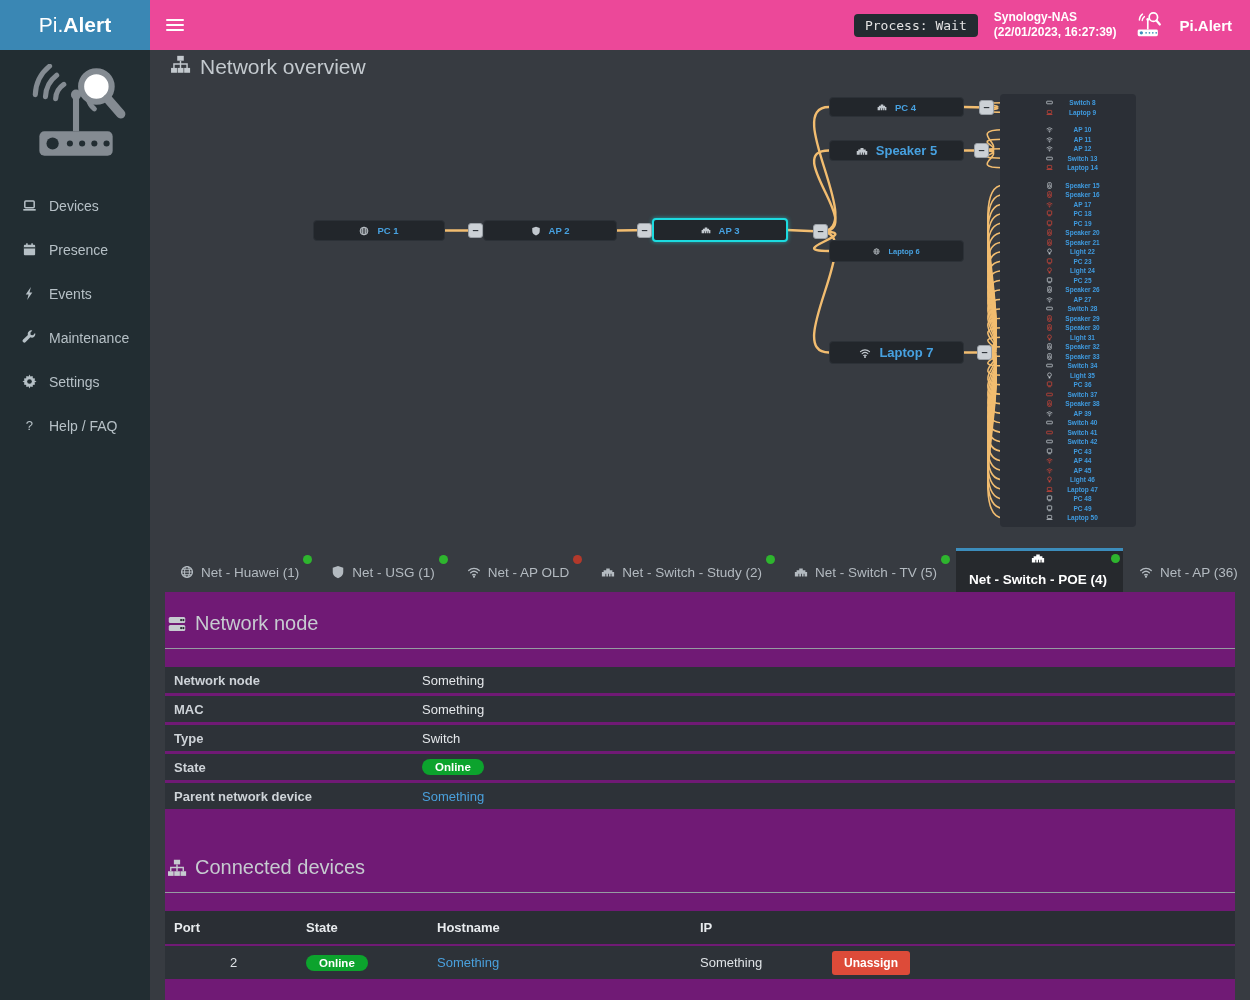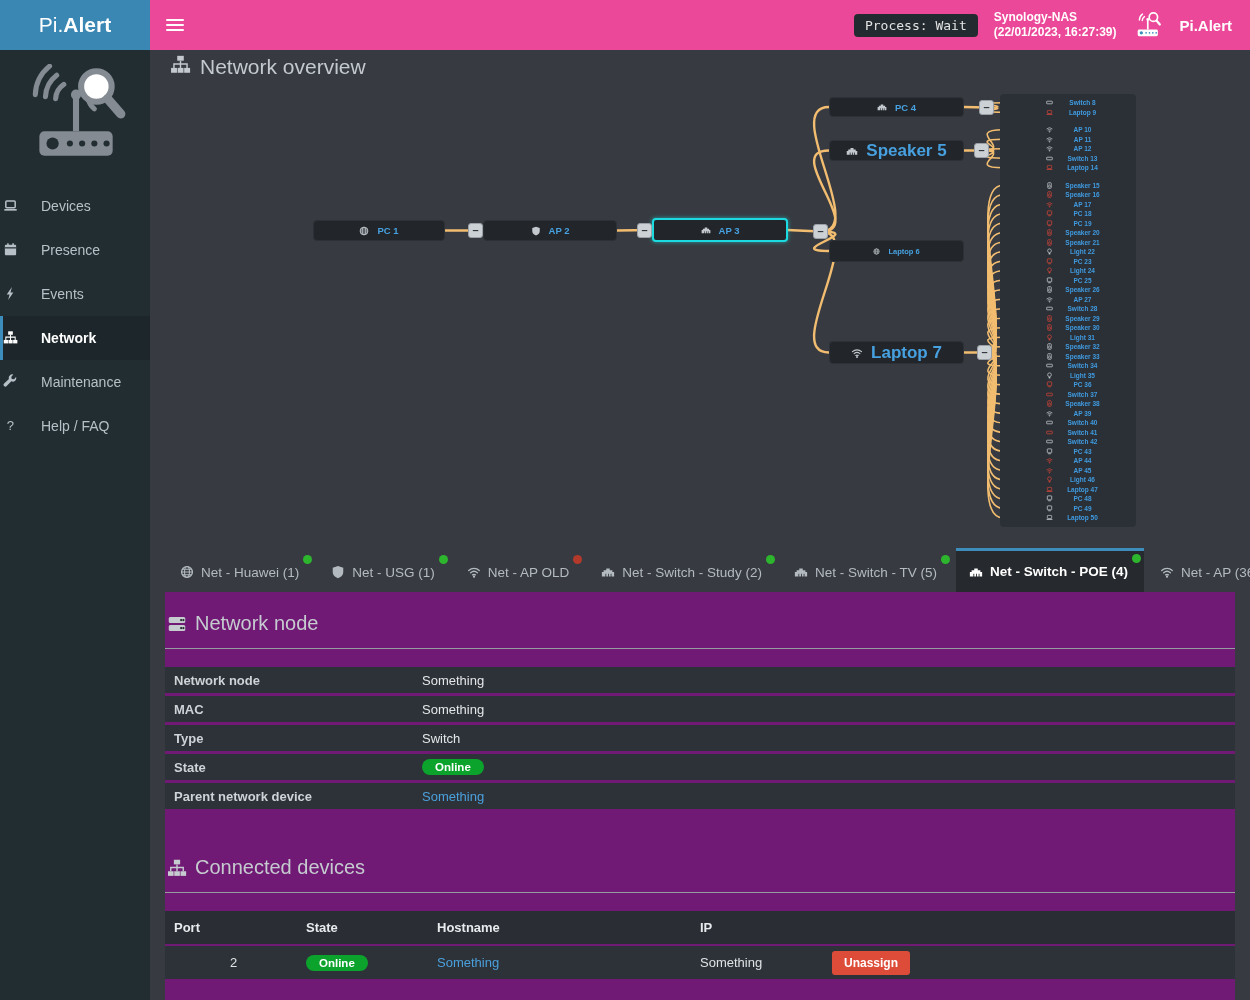--- a/index.html
+++ b/index.html
@@ -19,61 +19,61 @@
   .process-badge { background:#232b31; color:#e3e3e3; font-family:"DejaVu Sans Mono", monospace;
                    font-size:13px; padding:4px 11px; border-radius:4px; }
   .host-block { color:#fff; font-size:12px; font-weight:bold; line-height:15px; }
   .mini-logo { display:flex; align-items:center; }
   .brand-right { color:#fff; font-size:15px; font-weight:bold; }
 
   
   .sidebar { position:absolute; left:0; top:50px; width:150px; height:950px; background:#222d32; z-index:15; }
   .logo-art { display:flex; justify-content:center; padding:14px 0 10px 0; color:#848b92; }
   #side-menu { margin-top:8px; }
-  .side-item { height:44px; display:flex; align-items:center; gap:22px; 
+  .side-item { height:44px; display:flex; align-items:center; gap:11px; padding-left:19px;
                color:#b6c0c6; font-size:14px; cursor:pointer; border-left:3px solid transparent; }
   .side-item .si-ic { width:16px; height:16px; display:inline-flex; }
   .side-item .si-ic svg { width:15px; height:15px; }
   .side-item.active { background:#1d272b; color:#ffffff; border-left:3px solid #3c8dbc; font-weight:bold; }
 
   
   .content { position:absolute; left:150px; top:50px; width:1100px; height:950px; }
   .page-title { position:absolute; left:20px; top:4px; display:flex; align-items:center; gap:9px;
                 color:#c3c9ce; font-size:21px; }
   .page-title .pt-ic svg { width:21px; height:21px; }
 
   
   #wires { position:absolute; left:0; top:0; z-index:1; pointer-events:none; }
   .dnode { position:absolute; z-index:3; background:#22262b; border:1px solid #2c3137; border-radius:4px;
            display:flex; align-items:center; justify-content:center; gap:8px; cursor:pointer; }
   .dnode .nd-lb { color:#47a1e0; font-weight:bold; }
   .dnode .nd-ic { color:#c2c8ce; display:inline-flex; }
   .dnode.sz-s .nd-lb { font-size:7.5px; } .dnode.sz-s .nd-ic svg { width:7px; height:7px; }
   .dnode.sz-m .nd-lb { font-size:9.5px; } .dnode.sz-m .nd-ic svg { width:10px; height:10px; }
-  .dnode.sz-l .nd-lb { font-size:17px; } .dnode.sz-l .nd-ic svg { width:12px; height:12px; }
+  .dnode.sz-l .nd-lb { font-size:13px; } .dnode.sz-l .nd-ic svg { width:12px; height:12px; }
   .dnode.selected { border:2px solid #1cdbe0; box-shadow:0 0 4px rgba(28,219,224,.6); }
   .minus { position:absolute; z-index:4; width:15px; height:15px; background:#ccd1d6; border:1px solid #9aa0a6;
            border-radius:3px; color:#2c3238; font-size:11px; line-height:12px; text-align:center; cursor:pointer;
            font-weight:bold; }
   .device-panel { position:absolute; left:850px; top:44px; width:136px; height:433px; background:#2b2f36;
                   border-radius:4px; z-index:2; padding:4px 0 0 0; }
   .dev { height:9.5px; display:flex; align-items:center; cursor:pointer; }
   .dev.gap { margin-top:8px; }
   .dev .dv-ic { width:7px; height:7px; margin-left:46px; display:inline-flex; color:#c3c9cf; }
   .dev .dv-ic svg { width:7px; height:7px; }
   .dev.alert .dv-ic { color:#cf4538; }
   .dev .dv-lb { flex:1; text-align:center; color:#3f9be0; font-size:6.5px; font-weight:bold;
                 padding-right:24px; white-space:nowrap; }
 
   
   .tabs { position:absolute; left:17px; top:498px; height:44px; display:flex; align-items:flex-end; gap:3px; z-index:5; }
   .tab { position:relative; height:40px; display:flex; align-items:center; gap:7px; padding:0 16px 0 13px;
          color:#b3bac0; font-size:13.5px; cursor:pointer; white-space:nowrap; }
   .tab .tb-ic { display:inline-flex; } .tab .tb-ic svg { width:14px; height:14px; }
-  .tab.active { height:44px; background:#26292d; border-top:3px solid #3c8dbc; color:#fff; font-weight:bold; }
+  .tab.active { height:44px; background:#26292d; border-top:3px solid #3c8dbc; color:#fff; font-weight:bold;flex-direction:column; }
   .dot { position:absolute; top:3px; right:3px; width:9px; height:9px; border-radius:50%; }
   .dot.green { background:#2eb52e; } .dot.red { background:#b3392b; }
 
   
   .panel { position:absolute; left:15px; right:15px; top:542px; bottom:0; background:#701a75;
            padding:0 0; overflow:hidden; z-index:4; }
   .sec-title { display:flex; align-items:center; gap:8px; color:#c6cbd0; font-size:20px; margin:20px 0 0 2px; }
   .sec-title .st-ic { display:inline-flex; color:#c6cbd0; } .sec-title .st-ic svg { width:20px; height:20px; }
   .panel hr { border:none; border-top:1px solid #969ca2; margin:13px 0 18px 0; }
   .nn-row { display:flex; align-items:center; background:#2d3238; height:26px; margin-bottom:3px; }
@@ -175,39 +175,36 @@
           <span class="si-lb">Presence</span>
         </div>
         <div class="side-item">
           <span class="si-ic">
             <svg viewBox="0 0 16 16">
               <path d="M9.5 1L4 9h3l-1.5 6L11 7H8z" fill="currentColor"></path>
             </svg>
           </span>
           <span class="si-lb">Events</span>
         </div>
-        <div class="side-item active">
-          <span class="si-ic">
-            <svg viewBox="0 0 16 16">
-              <rect x="5.5" y="1.4" width="5" height="3.7" fill="currentColor"></rect>
-              <rect x="0.8" y="10.6" width="4.5" height="3.7" fill="currentColor"></rect>
-              <rect x="5.8" y="10.6" width="4.5" height="3.7" fill="currentColor"></rect>
-              <rect x="10.8" y="10.6" width="4.5" height="3.7" fill="currentColor"></rect>
-              <path d="M8 5.1v2.5M3 10.6V7.6h10v3M8 7.6v3" stroke="currentColor" stroke-width="1.1" fill="none"></path>
-            </svg>
-          </span>
-          <span class="si-lb">Network</span>
-        </div>
         <div class="side-item">
           <span class="si-ic">
             <svg viewBox="0 0 16 16">
               <path d="M13.9 3.1a3.7 3.7 0 01-5 4.7l-5 5.1a1.9 1.9 0 01-2.7-2.7l5.1-5A3.7 3.7 0 0111 .6L8.9 2.8l.4 2.5 2.5.4z" fill="currentColor"></path>
             </svg>
           </span>
           <span class="si-lb">Maintenance</span>
+        </div>
+        <div class="side-item">
+          <span class="si-ic">
+            <svg viewBox="0 0 16 16">
+              <path d="M8 .5l1 2.1 2.3-.5.3 2.3 2.3.3-.5 2.3L15.5 8l-2.1 1 .5 2.3-2.3.3-.3 2.3-2.3-.5-1 2.1-1-2.1-2.3.5-.3-2.3-2.3-.3.5-2.3L.5 8l2.1-1-.5-2.3 2.3-.3.3-2.3 2.3.5z" fill="currentColor"></path>
+              <circle cx="8" cy="8" r="2.5" fill="#222d32"></circle>
+            </svg>
+          </span>
+          <span class="si-lb">Settings</span>
         </div>
         <div class="side-item">
           <span class="si-ic">
             <svg viewBox="0 0 16 16">
               <text x="8" y="13" font-size="14" text-anchor="middle" fill="currentColor" font-family="Liberation Sans, sans-serif">?</text>
             </svg>
           </span>
           <span class="si-lb">Help / FAQ</span>
         </div>
       </nav>

